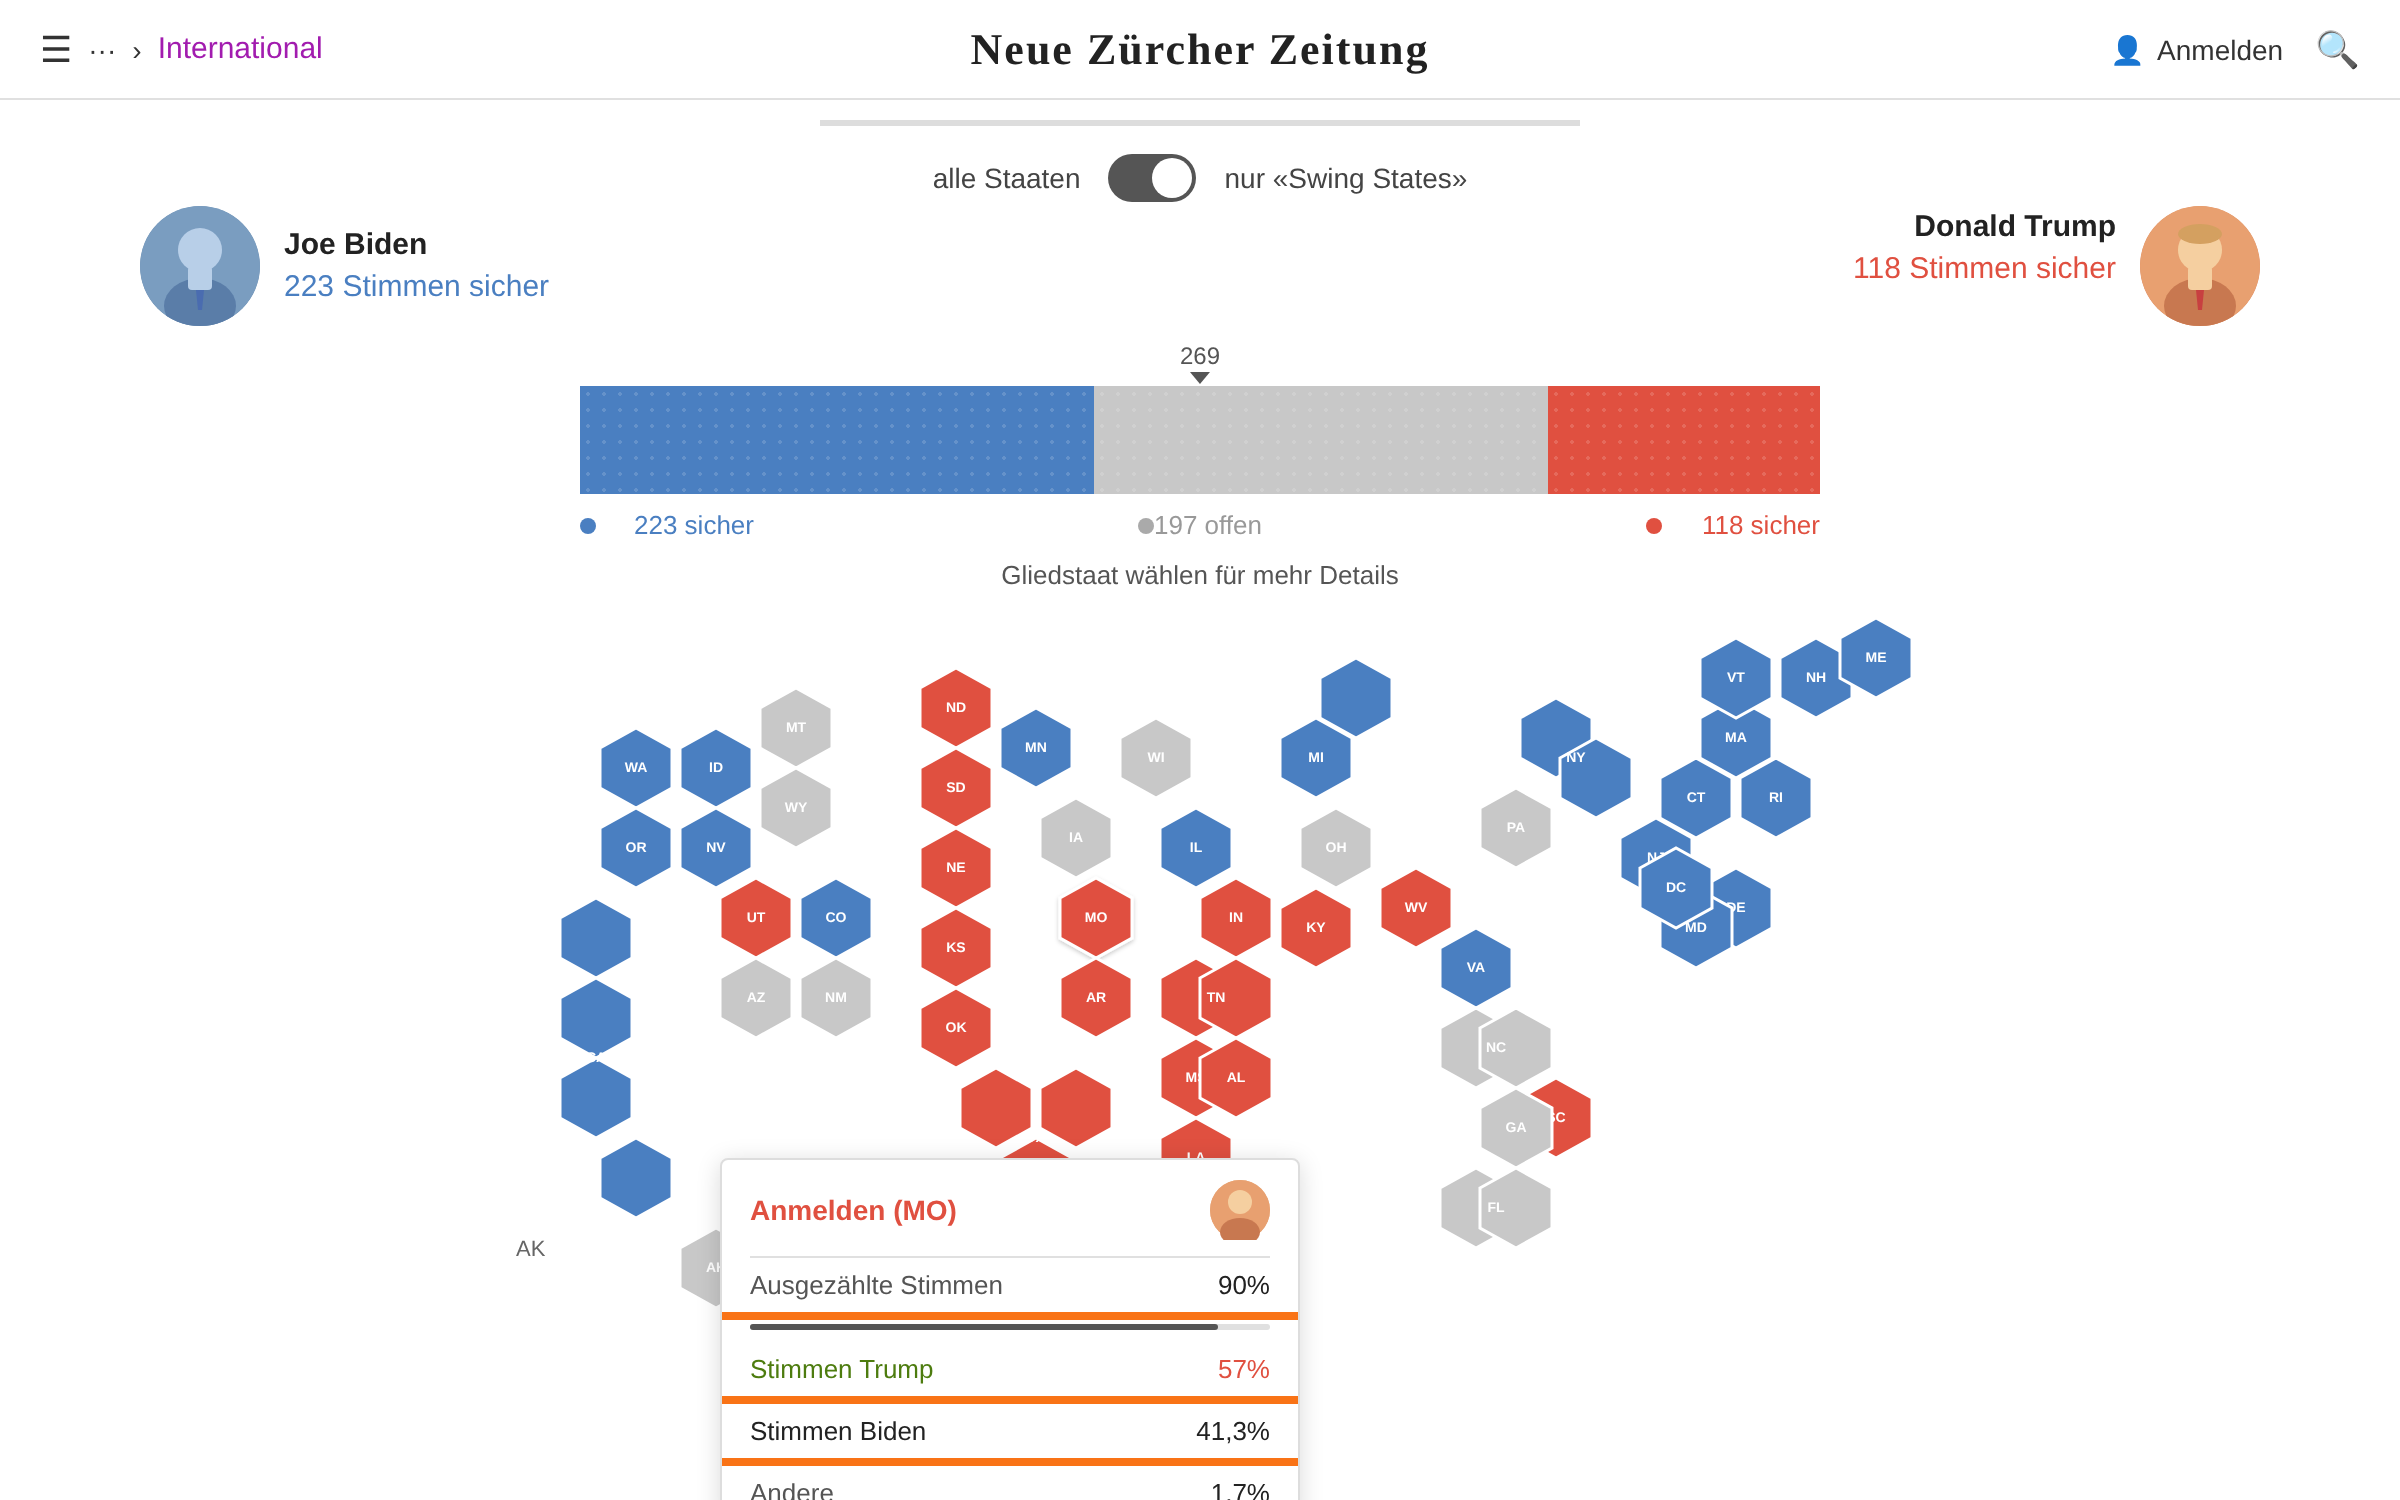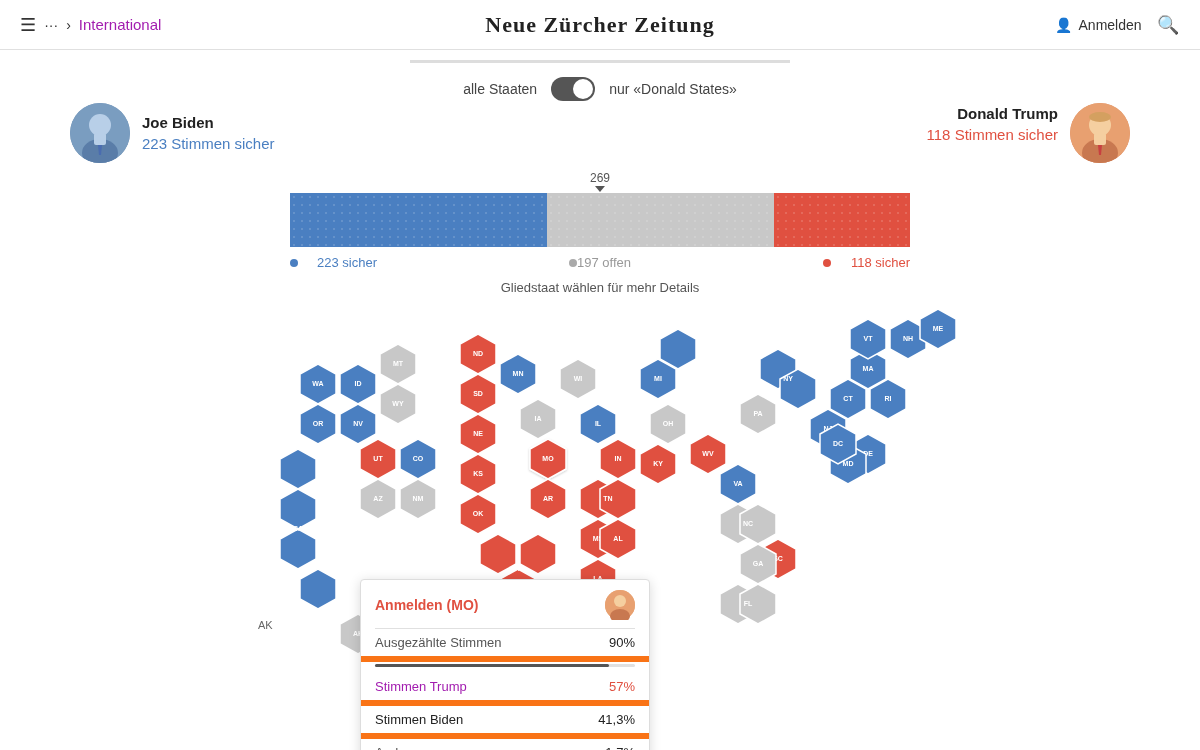--- a/index.html
+++ b/index.html
@@ -290,25 +290,25 @@
       justify-content: center;
       font-size: 14px;
       margin-left: auto;
     }
     .popup-divider { height: 1px; background: #e0e0e0; margin: 0 14px; }
     .popup-row {
       display: flex;
       justify-content: space-between;
       align-items: center;
       padding: 6px 14px;
-      border-bottom: 6px solid #f97316;
+      border-bottom: 4px solid #f97316;
     }
     .popup-row:last-of-type { border-bottom: none; }
     .popup-label { color: #555; }
-    .popup-label-trump { color: #a21caf; font-weight: 500; }
+    .popup-label-trump { color: #4d7c0f; font-weight: 500; }
     .popup-label-biden { color: #222; }
     .popup-label-andere { color: #555; }
     .popup-value { color: #222; }
     .popup-value-trump { color: #e05040; font-weight: 500; }
     .popup-progress {
       padding: 2px 14px 6px 14px;
     }
     .popup-progress-bar {
       width: 100%;
       height: 3px;
@@ -348,21 +348,21 @@
 
 <div class="content">
 
   <div class="top-progress-bar"></div>
 
   <div class="toggle-row">
     <span>alle Staaten</span>
     <div class="toggle-switch">
       <div class="toggle-knob"></div>
     </div>
-    <span>nur «Donald States»</span>
+    <span>nur «Swing States»</span>
   </div>
 
   <div class="candidates-row">
     <div class="candidate-left">
       <div class="avatar avatar-biden">
         <svg width="60" height="60" viewBox="0 0 60 60">
           <circle cx="30" cy="30" r="30" fill="#7a9dc0"></circle>
           <circle cx="30" cy="22" r="11" fill="#b8cfe8"></circle>
           <ellipse cx="30" cy="50" rx="18" ry="14" fill="#5a7da8"></ellipse>
           <rect x="24" y="30" width="12" height="12" rx="2" fill="#b8cfe8"></rect>

